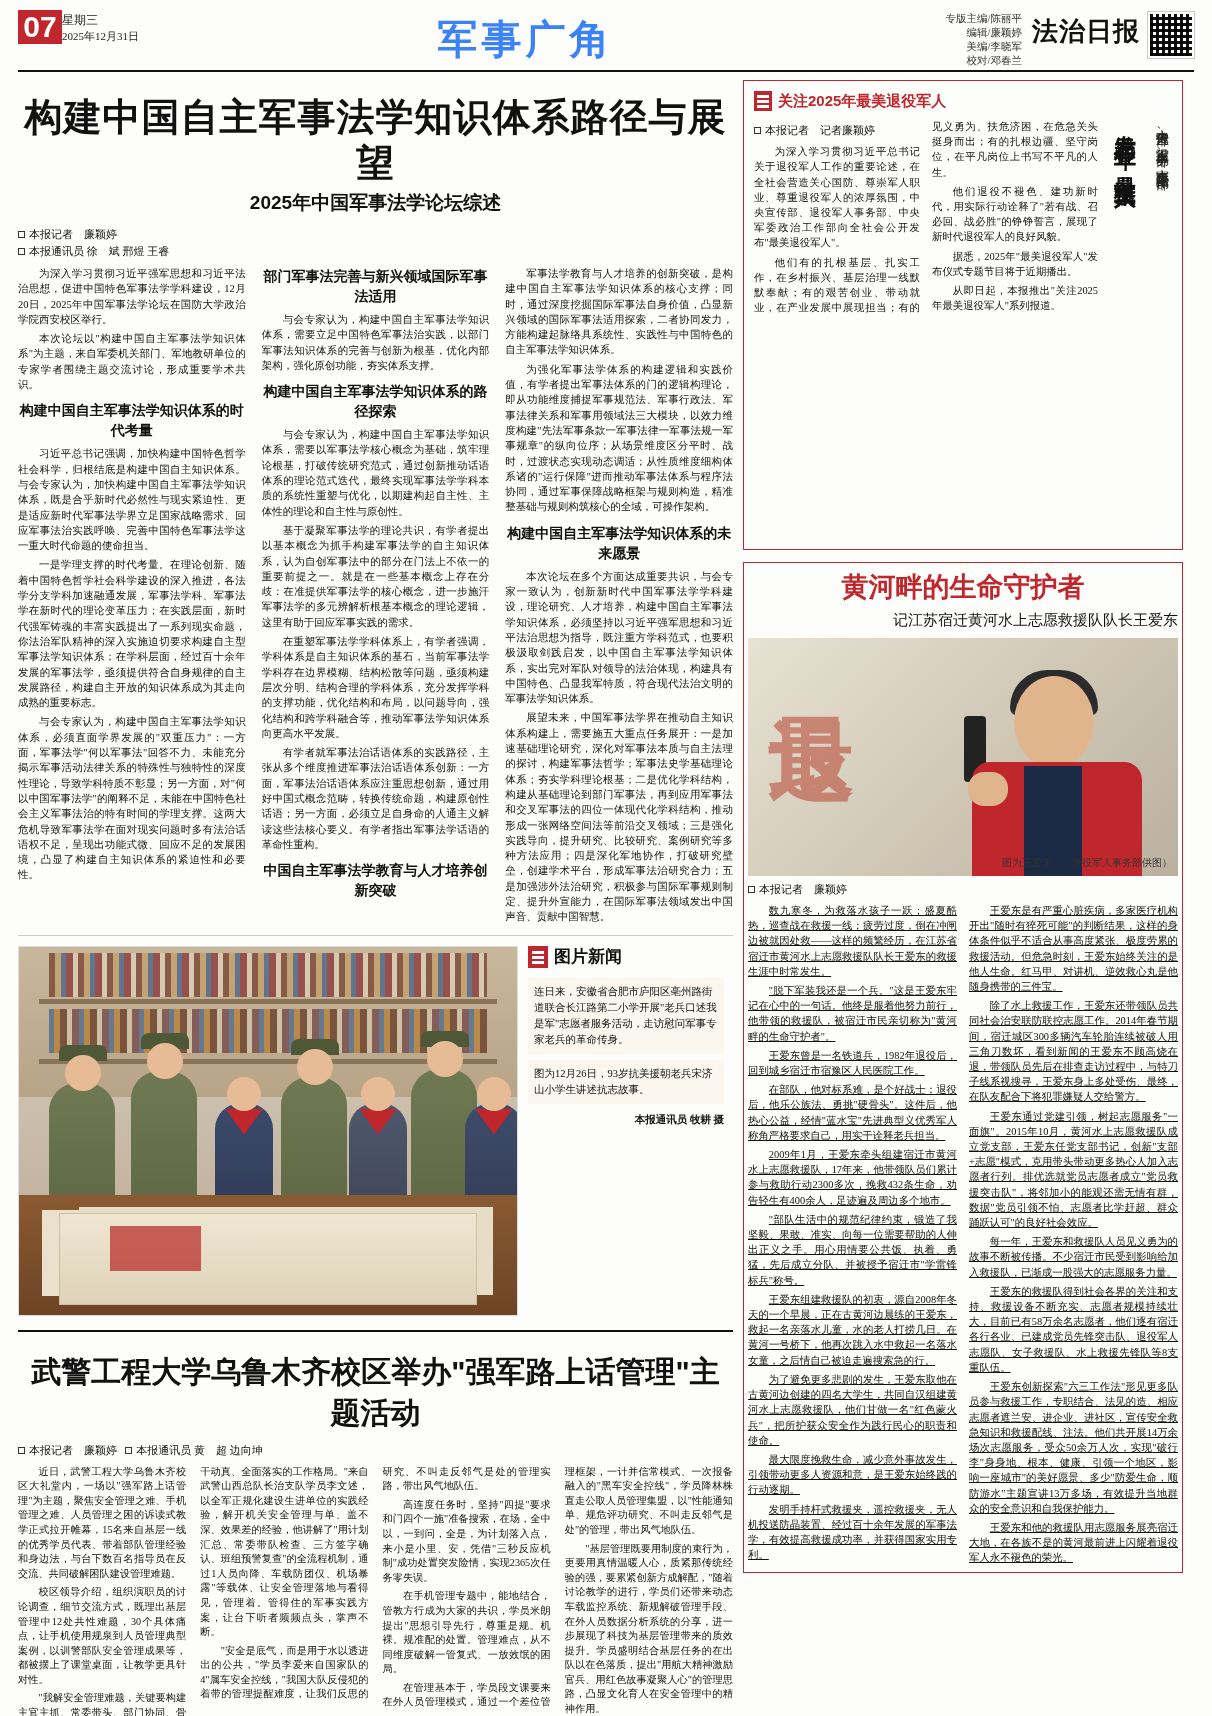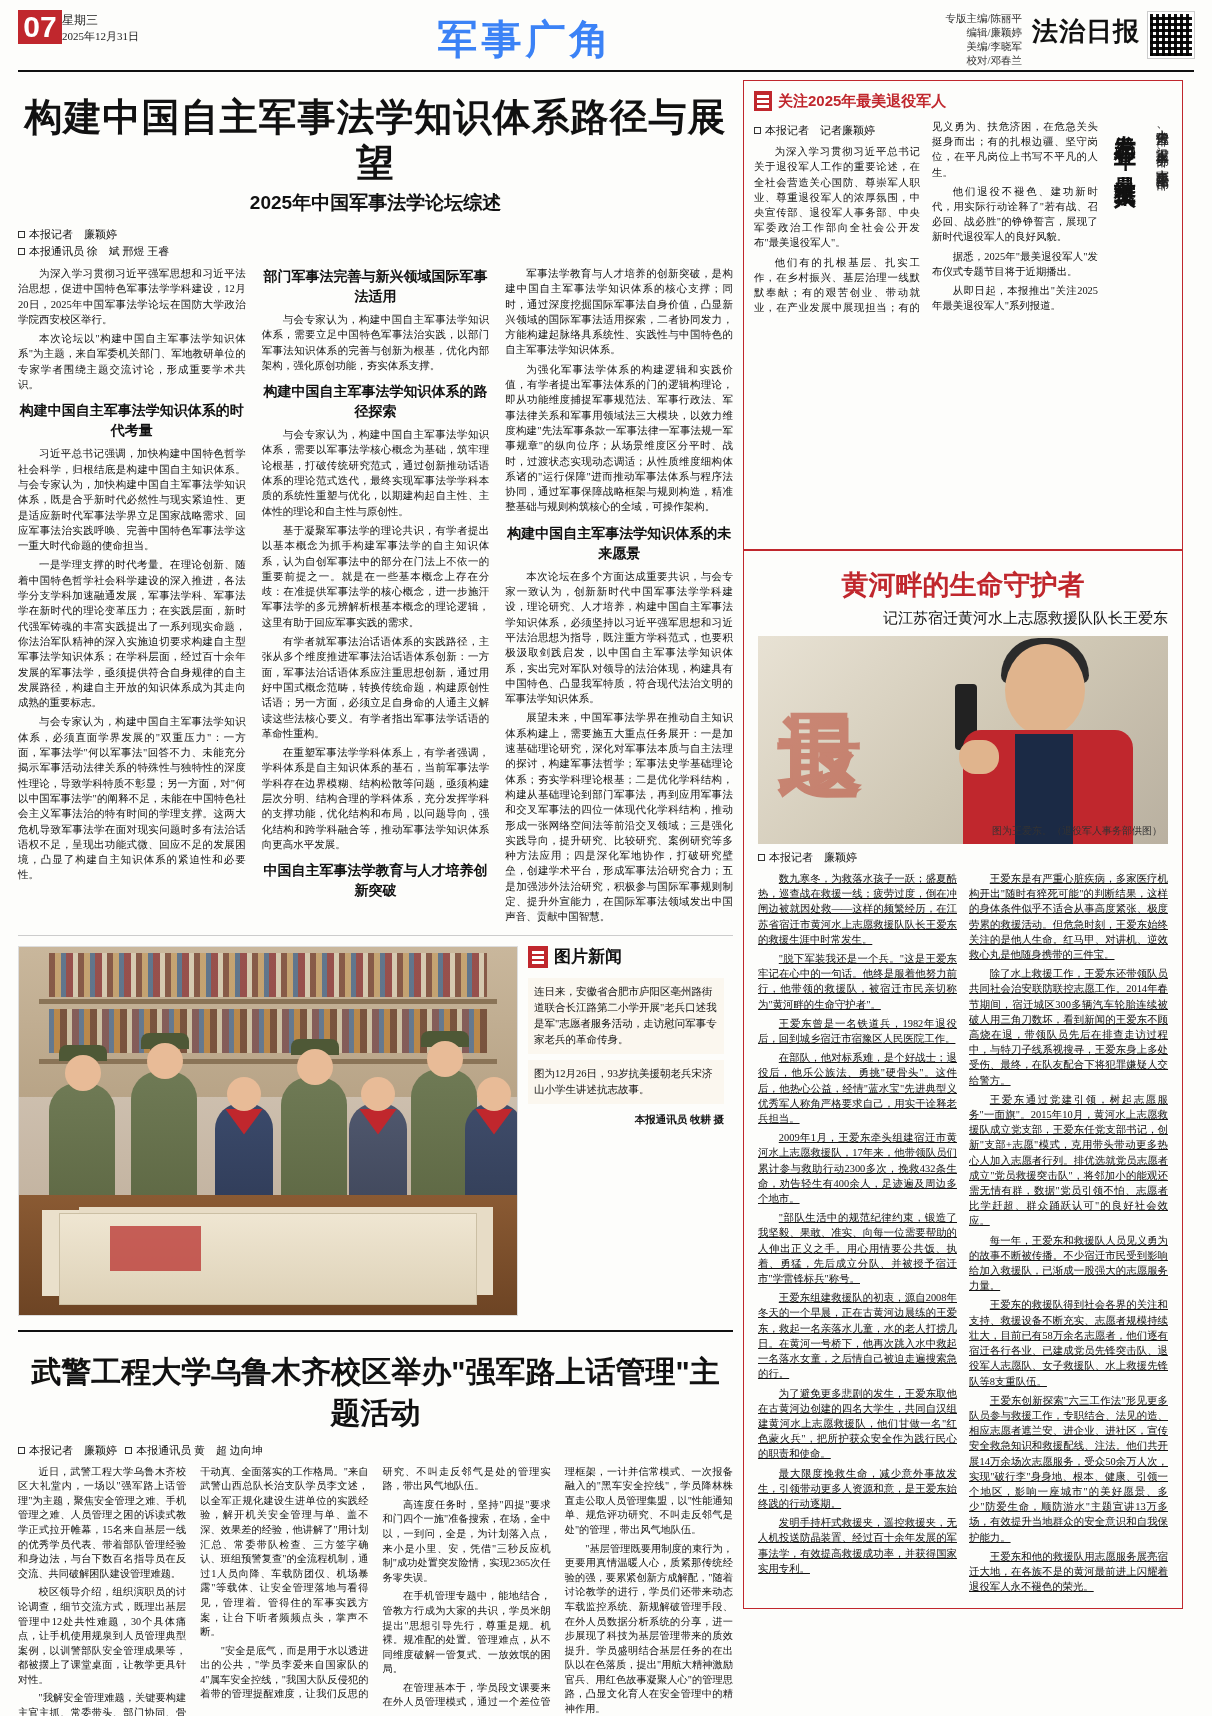--- a/index.html
+++ b/index.html
@@ -100,25 +100,25 @@
                           box-shadow:0 5px 0 #fff,0 10px 0 #fff;}
   .vert-wrap { display:flex; flex-direction:row-reverse; gap:12px; }
   .vert-title { writing-mode:vertical-rl; text-orientation:upright; font-family:"Liberation Sans",sans-serif;
                 font-weight:bold; font-size:22px; line-height:30px; letter-spacing:2px; height:420px; }
   .vert-sub { writing-mode:vertical-rl; text-orientation:upright; font-size:13px; line-height:20px;
               letter-spacing:1px; height:420px; color:#222; }
   .r-cols { column-count:2; column-gap:12px; font-size:10.4px; line-height:15.2px; text-align:justify; flex:1;}
   .r-cols p { margin:0 0 4px 0; text-indent:2em; }
 
   
-  .art2 { border:1px solid #c0272d; padding:14px; }
+  .art2 { border:1px solid #c0272d; margin-top:12px; padding:4px; }
   h1.headline3 { font-family:"Liberation Sans",sans-serif; font-weight:bold; font-size:27px; color:#c0272d;
                  text-align:center; margin:2px 0 6px 0; }
   .sub3 { font-family:"Liberation Sans",sans-serif; font-size:15px; text-align:right; margin-bottom:8px; }
-  .portrait { width:100%; height:208px; position:relative; overflow:hidden; background:#0ea5e9; margin-bottom:6px;}
+  .portrait { width:100%; height:238px; position:relative; overflow:hidden; background:#0ea5e9; margin-bottom:6px;}
   .pt-bg { position:absolute; inset:0; background:linear-gradient(135deg,#e8e2d4 0%,#cfc7b4 55%,#b9b0a0 100%); }
   .pt-word { position:absolute; left:6%; top:4%; font-family:"Liberation Sans",sans-serif; font-size:86px;
              color:#b8432f; opacity:.55; font-weight:bold; line-height:78px; writing-mode:vertical-rl; }
   .pt-person { position:absolute; right:6%; bottom:0; width:190px; height:200px; }
   .pt-head { position:absolute; left:52px; top:0; width:80px; height:92px; border-radius:40px/46px; background:#e3b georgia; background:#e0b48d;}
   .pt-hair { position:absolute; left:48px; top:-6px; width:88px; height:46px; border-radius:44px 44px 10px 10px; background:#2b2b2b;}
   .pt-body { position:absolute; left:10px; top:86px; width:170px; height:120px; background:#c0272d; border-radius:18px 18px 0 0;}
   .pt-inner { position:absolute; left:62px; top:90px; width:58px; height:120px; background:#1b2a45;}
   .pt-hand { position:absolute; left:6px; top:96px; width:40px; height:34px; border-radius:16px; background:#e0b48d; }
   .pt-radio { position:absolute; left:2px; top:40px; width:22px; height:66px; background:#222; border-radius:4px;}
@@ -170,22 +170,22 @@
         <p>习近平总书记强调，加快构建中国特色哲学社会科学，归根结底是构建中国自主知识体系。与会专家认为，加快构建中国自主军事法学知识体系，既是合乎新时代必然性与现实紧迫性、更是适应新时代军事法学界立足国家战略需求、回应军事法治实践呼唤、完善中国特色军事法学这一重大时代命题的使命担当。</p>
         <p>一是学理支撑的时代考量。在理论创新、随着中国特色哲学社会科学建设的深入推进，各法学分支学科加速融通发展，军事法学科、军事法学在新时代的理论变革压力；在实践层面，新时代强军铸魂的丰富实践提出了一系列现实命题，你法治军队精神的深入实施迫切要求构建自主型军事法学知识体系；在学科层面，经过百十余年发展的军事法学，亟须提供符合自身规律的自主发展路径，构建自主开放的知识体系成为其走向成熟的重要标志。</p>
         <p>与会专家认为，构建中国自主军事法学知识体系，必须直面学界发展的"双重压力"：一方面，军事法学"何以军事法"回答不力、未能充分揭示军事活动法律关系的特殊性与独特性的深度性理论，导致学科特质不彰显；另一方面，对"何以中国军事法学"的阐释不足，未能在中国特色社会主义军事法治的特有时间的学理支撑。这两大危机导致军事法学在面对现实问题时多有法治话语权不足，呈现出功能式微、回应不足的发展困境，凸显了构建自主知识体系的紧迫性和必要性。</p>
 
         <div class="sub-sec">部门军事法完善与新兴领域国际军事法适用</div>
         <p>与会专家认为，构建中国自主军事法学知识体系，需要立足中国特色军事法治实践，以部门军事法知识体系的完善与创新为根基，优化内部架构，强化原创功能，夯实体系支撑。</p>
 
         <div class="sub-sec">构建中国自主军事法学知识体系的路径探索</div>
         <p>与会专家认为，构建中国自主军事法学知识体系，需要以军事法学核心概念为基础，筑牢理论根基，打破传统研究范式，通过创新推动话语体系的理论范式迭代，最终实现军事法学学科本质的系统性重塑与优化，以期建构起自主性、主体性的理论和自主性与原创性。</p>
         <p>基于凝聚军事法学的理论共识，有学者提出以基本概念为抓手构建军事法学的自主知识体系，认为自创军事法中的部分在门法上不依一的重要前提之一。就是在一些基本概念上存在分歧：在准提供军事法学的核心概念，进一步施汗军事法学的多元辨解析根基本概念的理论逻辑，这里有助于回应军事实践的需求。</p>
+        <p>在重塑军事法学学科体系上，有学者强调，学科体系是自主知识体系的基石，当前军事法学学科存在边界模糊、结构松散等问题，亟须构建层次分明、结构合理的学科体系，充分发挥学科的支撑功能，优化结构和布局，以问题导向，强化结构和跨学科融合等，推动军事法学知识体系向更高水平发展。</p>
         <p>有学者就军事法治话语体系的实践路径，主张从多个维度推进军事法治话语体系创新：一方面，军事法治话语体系应注重思想创新，通过用好中国式概念范畴，转换传统命题，构建原创性话语；另一方面，必须立足自身命的人通主义解读这些法核心要义。有学者指出军事法学话语的革命性重构。</p>
-        <p>在重塑军事法学学科体系上，有学者强调，学科体系是自主知识体系的基石，当前军事法学学科存在边界模糊、结构松散等问题，亟须构建层次分明、结构合理的学科体系，充分发挥学科的支撑功能，优化结构和布局，以问题导向，强化结构和跨学科融合等，推动军事法学知识体系向更高水平发展。</p>
 
         <div class="sub-sec">中国自主军事法学教育与人才培养创新突破</div>
         <p>军事法学教育与人才培养的创新突破，是构建中国自主军事法学知识体系的核心支撑；同时，通过深度挖掘国际军事法自身价值，凸显新兴领域的国际军事法适用探索，二者协同发力，方能构建起脉络具系统性、实践性与中国特色的自主军事法学知识体系。</p>
         <p>为强化军事法学体系的构建逻辑和实践价值，有学者提出军事法体系的门的逻辑构理论，即从功能维度捕捉军事规范法、军事行政法、军事法律关系和军事用领域法三大模块，以效力维度构建"先法军事条款一军事法律一军事法规一军事规章"的纵向位序；从场景维度区分平时、战时，过渡状态实现动态调适；从性质维度细构体系诸的"运行保障"进而推动军事法体系与程序法协同，通过军事保障战略框架与规则构造，精准整基础与规则构筑核心的全域，可操作架构。</p>
 
         <div class="sub-sec">构建中国自主军事法学知识体系的未来愿景</div>
         <p>本次论坛在多个方面达成重要共识，与会专家一致认为，创新新时代中国军事法学学科建设，理论研究、人才培养，构建中国自主军事法学知识体系，必须坚持以习近平强军思想和习近平法治思想为指导，既注重方学科范式，也要积极汲取剑践启发，以中国自主军事法学知识体系，实出完对军队对领导的法治体现，构建具有中国特色、凸显我军特质，符合现代法治文明的军事法学知识体系。</p>
         <p>展望未来，中国军事法学界在推动自主知识体系构建上，需要施五大重点任务展开：一是加速基础理论研究，深化对军事法本质与自主法理的探讨，构建军事法哲学；军事法史学基础理论体系；夯实学科理论根基；二是优化学科结构，构建从基础理论到部门军事法，再到应用军事法和交叉军事法的四位一体现代化学科结构，推动形成一张网络空间法等前沿交叉领域；三是强化实践导向，提升研究、比较研究、案例研究等多种方法应用；四是深化军地协作，打破研究壁垒，创建学术平台，形成军事法治研究合力；五是加强涉外法治研究，积极参与国际军事规则制定、提升外宣能力，在国际军事法领域发出中国声音、贡献中国智慧。</p>
       </div>
 

